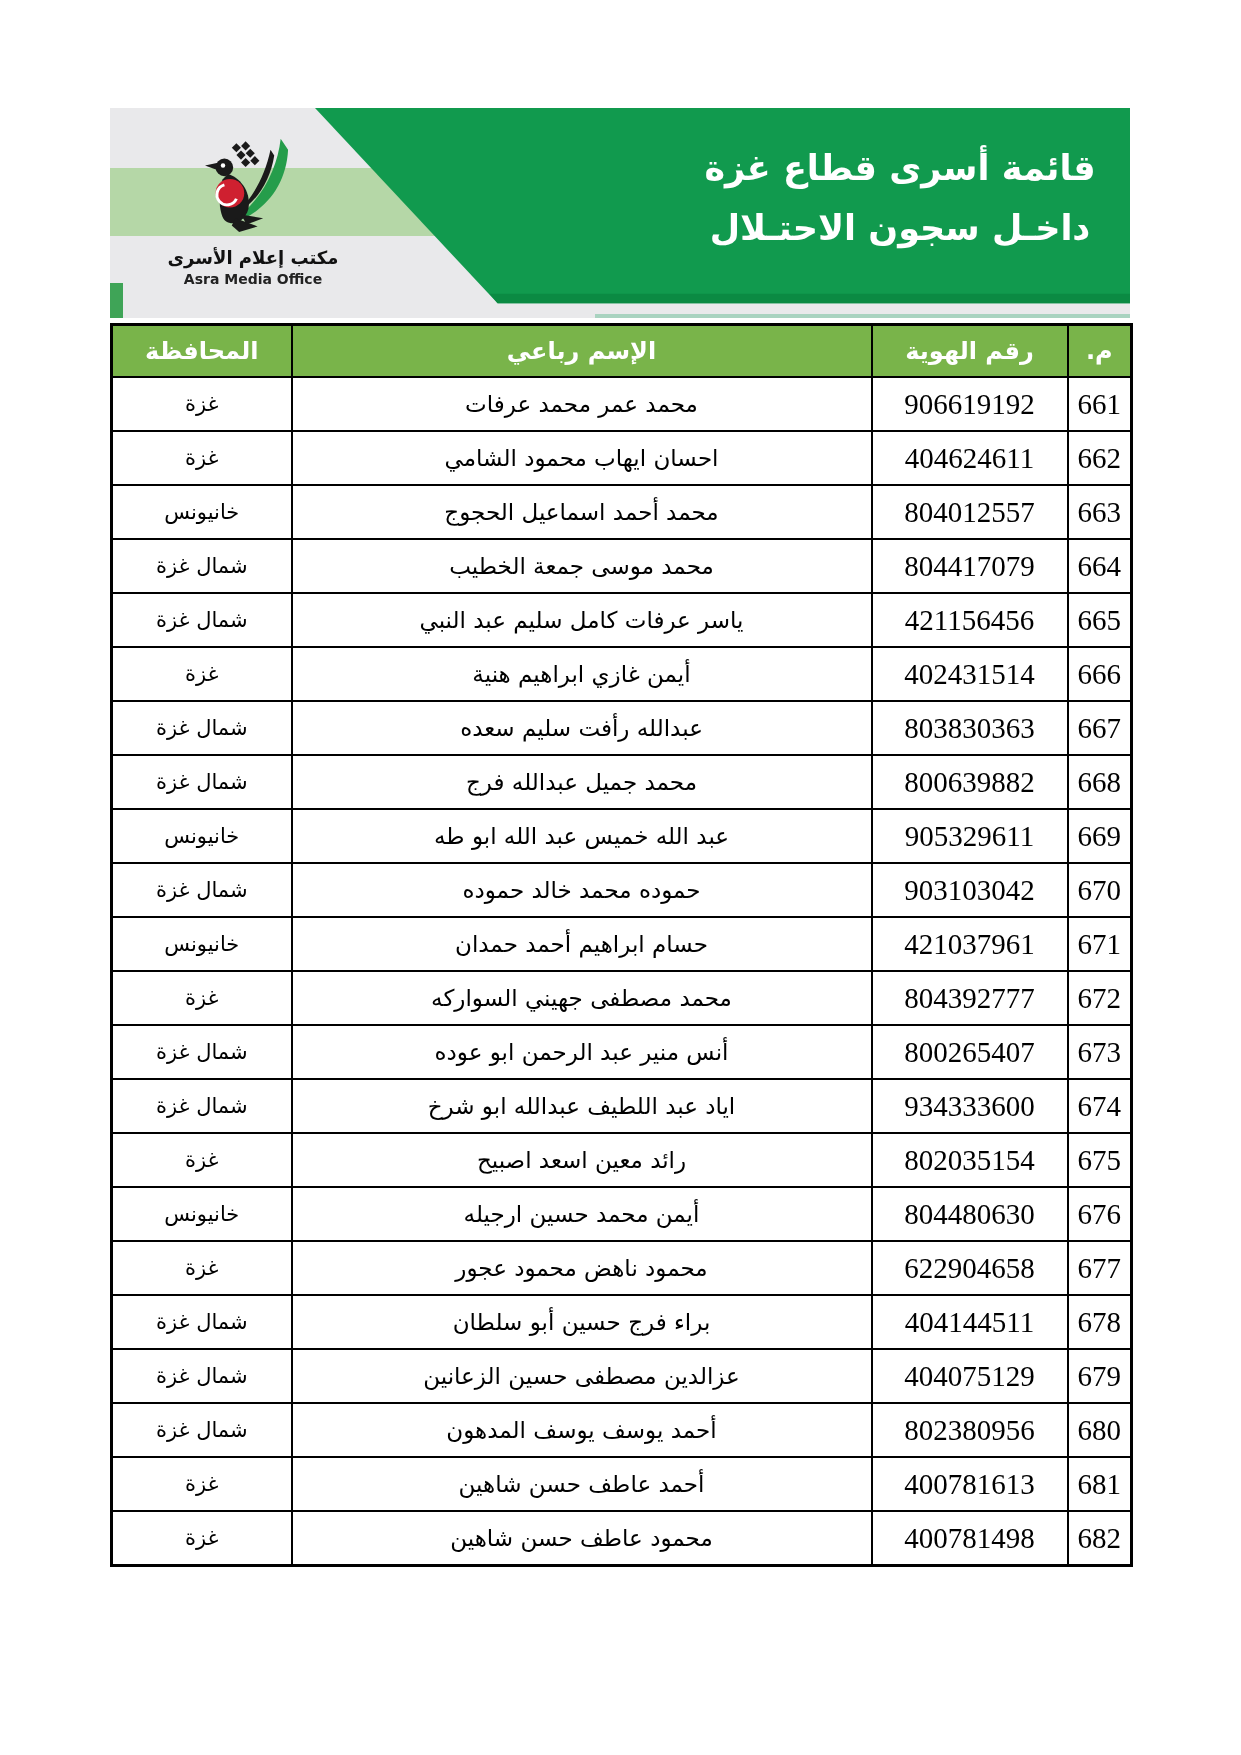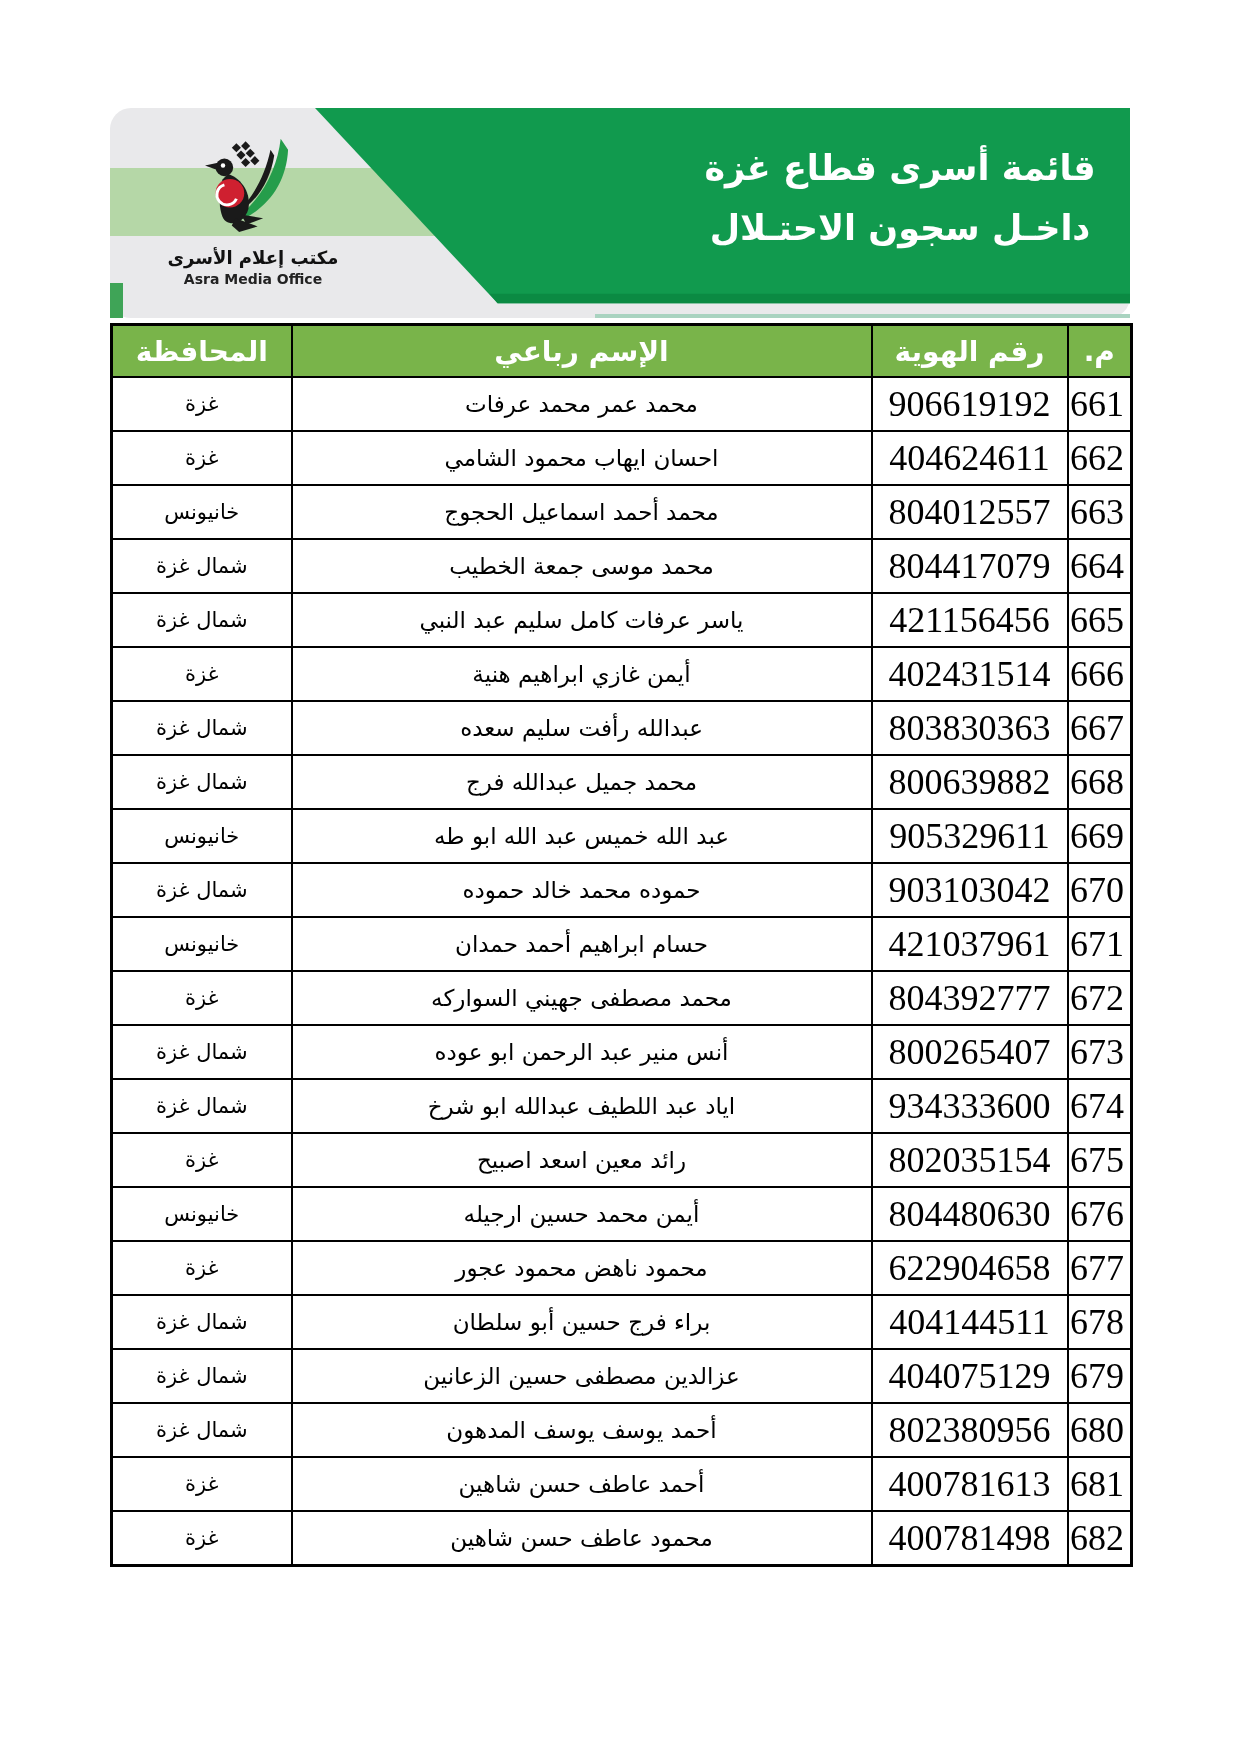--- a/index.html
+++ b/index.html
@@ -1,42 +1,42 @@
 <!DOCTYPE html>
 <html lang="ar"><head>
 <meta charset="utf-8">
 <style>
   html,body{margin:0;padding:0;background:#ffffff;}
   .page{position:relative;width:1241px;height:1755px;background:#ffffff;overflow:hidden;
         font-family:"DejaVu Sans",sans-serif;}
   
-  .banner{position:absolute;left:110px;top:108px;width:1020px;height:210px;background:#e9e9eb;border-radius:21px;}
+  .banner{position:absolute;left:110px;top:108px;width:1020px;height:210px;background:#e9e9eb;}
   .band{position:absolute;left:0;top:60px;width:100%;height:68px;background:#b5d7a7;}
   .green-poly{position:absolute;inset:0;background:#119a4e;
       clip-path:polygon(20.1% 0,100% 0,100% 93%,38% 93%);}
   .green-poly-dark{position:absolute;inset:0;background:#0b8a43;
       clip-path:polygon(37.2% 88.5%,100% 88.5%,100% 93%,38% 93%);}
   .accent-line{position:absolute;right:0;bottom:0;width:52.5%;height:4px;background:#a9d3c0;}
   .green-chip{position:absolute;left:0;top:175px;width:13px;height:35px;background:#3fa457;}
   .banner-title{position:absolute;left:480px;top:30px;width:620px;text-align:center;
       color:#ffffff;font-weight:bold;font-size:35px;line-height:60px;direction:rtl;}
   
   .logo{position:absolute;left:28px;top:28px;width:230px;text-align:center;}
   .logo svg{display:block;margin:0 auto;}
   .logo-ar{font-size:18px;font-weight:bold;color:#111;direction:rtl;line-height:24px;margin-top:2px;}
   .logo-en{font-size:14px;font-weight:bold;color:#222;line-height:18px;}
   
   table.list{border-collapse:collapse;table-layout:fixed;direction:rtl;
       position:absolute;left:110px;top:323px;width:1020px;
       border:3px solid #000;}
   table.list th,table.list td{border:2px solid #000;text-align:center;vertical-align:middle;padding:0 6px;}
-  table.list thead th{background:#79b44a;color:#ffffff;font-weight:bold;font-size:28px;height:50px;
+  table.list thead th{background:#79b44a;color:#ffffff;font-weight:bold;font-size:24px;height:50px;
       font-family:"DejaVu Sans",sans-serif;}
   table.list td{height:52px;background:#ffffff;color:#000;}
-  td.c-serial,td.c-id{font-family:"Liberation Serif","DejaVu Serif",serif;font-size:36px;border-radius:9px;}
+  td.c-serial,td.c-id{font-family:"Liberation Serif","DejaVu Serif",serif;font-size:29px;border-radius:9px;}
   td.c-name{font-size:23px;font-family:"DejaVu Sans",sans-serif;}
   td.c-gov{font-size:21px;font-family:"DejaVu Sans",sans-serif;}
 </style>
 </head>
 <body>
 
 <div class="page">
 
   <div class="banner">
     <div class="band"></div>

